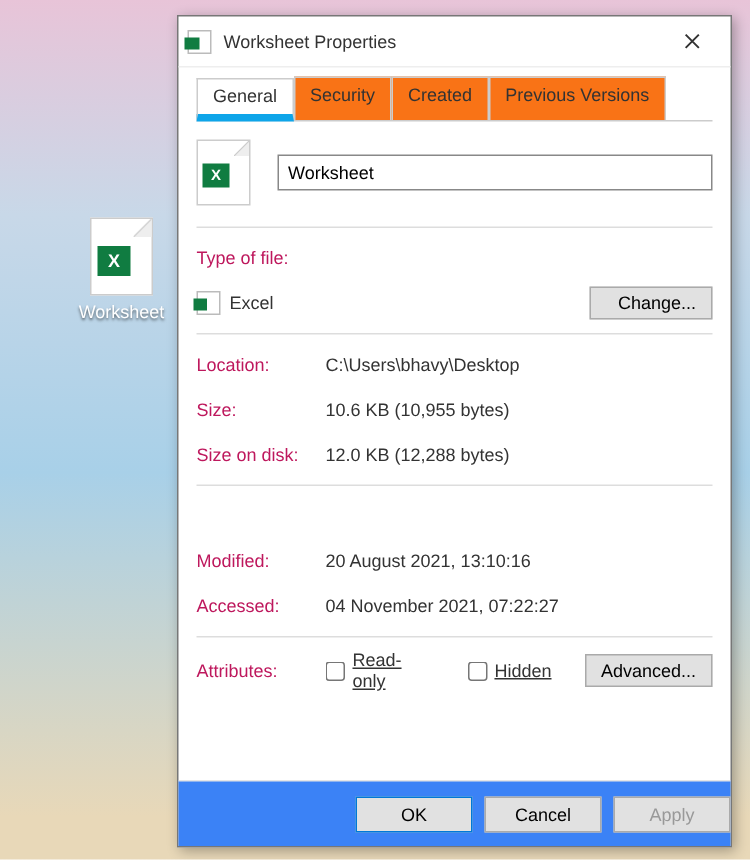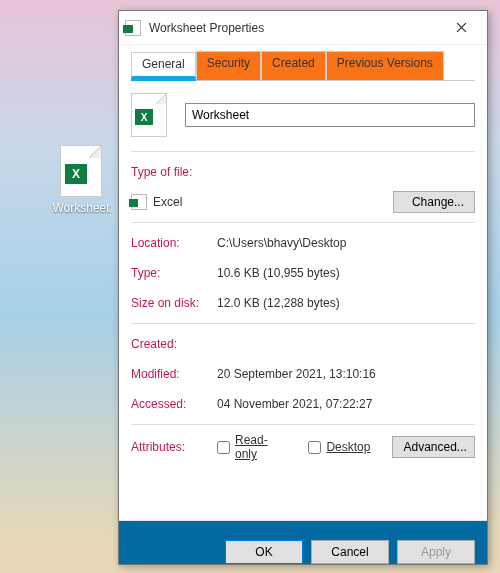--- a/index.html
+++ b/index.html
@@ -95,22 +95,22 @@
   }
   .btn.primary { background: #e1e1e1; border: 1.5px solid #0078d7; }
   .btn:disabled, .btn.disabled { color: #999; cursor: default; }
   .row .right { margin-left: auto; text-align: right; }
 
   .attrs { display: flex; align-items: center; }
   .chk { display: flex; align-items: center; gap: 5px; margin-right: 16px; cursor: pointer; text-decoration: underline; }
   .chk input { width: 13px; height: 13px; }
 
   .footer {
-    height: 44px; display: flex; align-items: flex-end; justify-content: flex-end;
-    gap: 8px; padding: 0 12px; border-top: 1px solid #e5e5e5; background: #0369a1;
+    height: 44px; display: flex; align-items: center; justify-content: flex-end;
+    gap: 8px; padding: 0 0; border-top: 1px solid #e5e5e5; background: #3b82f6;
   }
   .footer .btn { min-width: 78px; height: 24px; }
 </style>
 </head>
 <body>
 
 <div class="desktop-icon">
   <div class="sheet">
     <div class="xbadge">X</div>
   </div>
@@ -157,54 +157,53 @@
       </div>
     </div>
 
     <hr class="sep">
 
     <div class="row rowgap">
       <div class="k">Location:</div>
       <div class="v">C:\Users\bhavy\Desktop</div>
     </div>
     <div class="row rowgap">
-      <div class="k">Type:</div>
+      <div class="k">Size:</div>
       <div class="v">10.6 KB (10,955 bytes)</div>
     </div>
     <div class="row rowgap">
       <div class="k">Size on disk:</div>
       <div class="v">12.0 KB (12,288 bytes)</div>
     </div>
 
     <hr class="sep">
 
     <div class="row rowgap">
-      <div class="k">Created:</div>
     </div>
     <div class="row rowgap">
       <div class="k">Modified:</div>
-      <div class="v">20 September 2021, 13:10:16</div>
+      <div class="v">20 August 2021, 13:10:16</div>
     </div>
     <div class="row rowgap">
       <div class="k">Accessed:</div>
       <div class="v">04 November 2021, 07:22:27</div>
     </div>
 
     <hr class="sep">
 
     <div class="row">
       <div class="k">Attributes:</div>
       <div class="v attrs">
         <label class="chk">
           <input type="checkbox" style="">
           <span>Read-only</span>
         </label>
         <label class="chk">
           <input type="checkbox" style="">
-          <span>Desktop</span>
+          <span>Hidden</span>
         </label>
         <button class="btn right">Advanced...</button>
       </div>
     </div>
 
   </div>
 
   <div class="footer">
     <button class="btn primary">OK</button>
     <button class="btn">Cancel</button>

